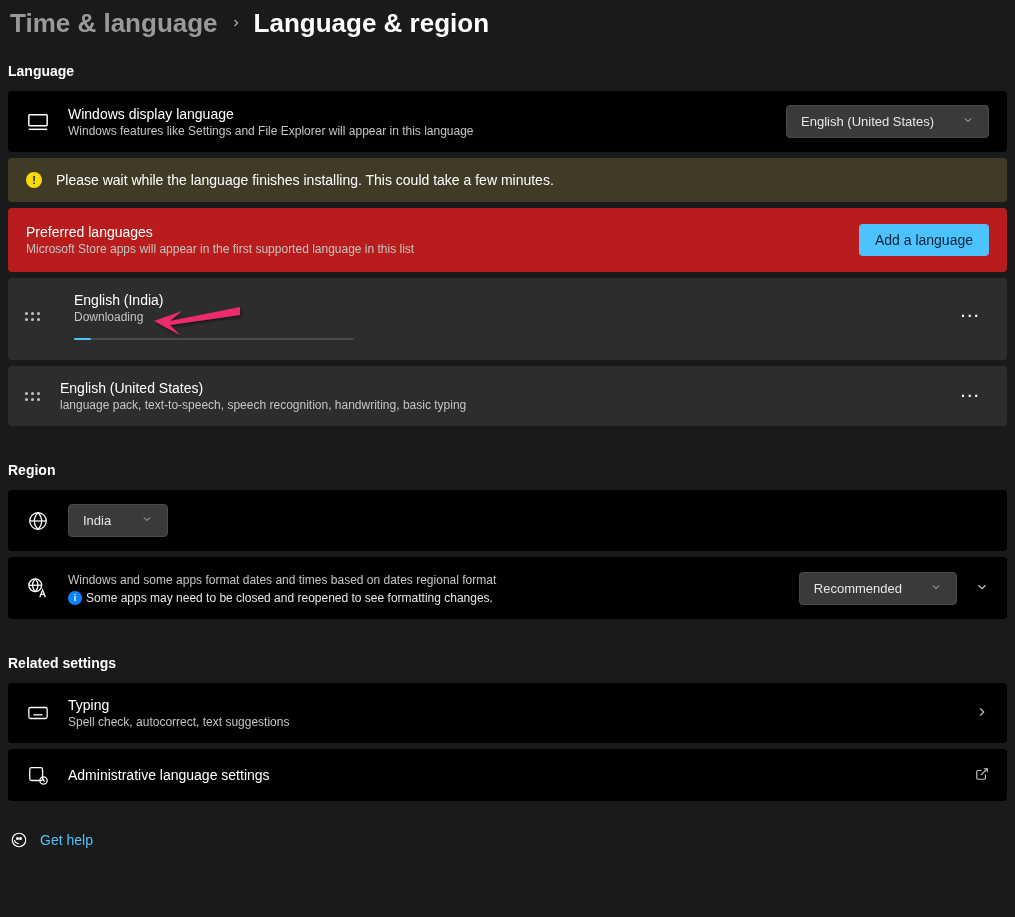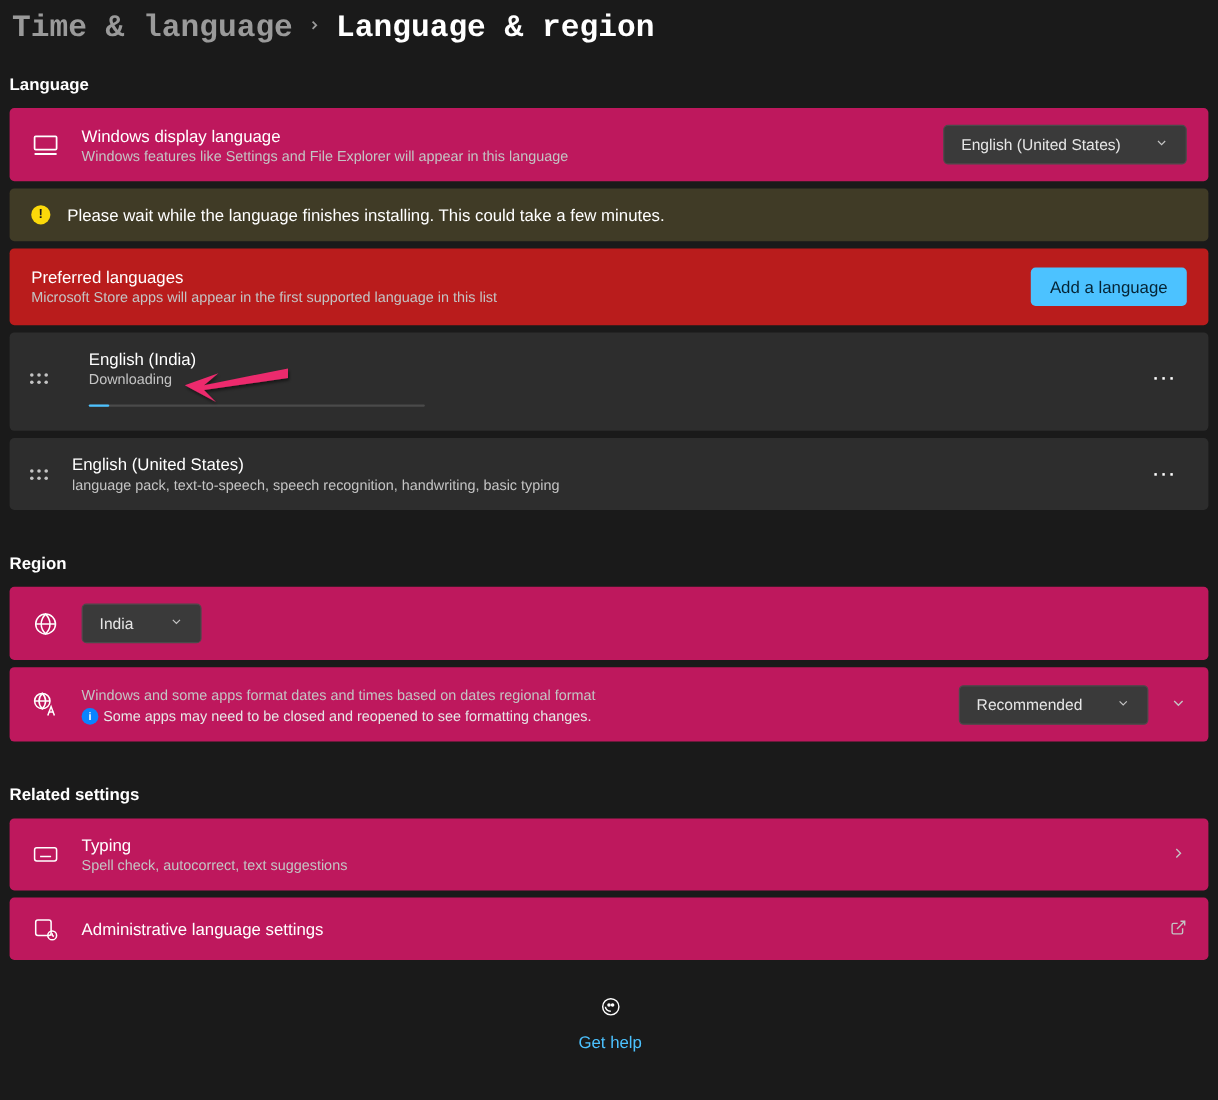--- a/index.html
+++ b/index.html
@@ -12,21 +12,20 @@
     height: 917px;
     overflow: hidden;
     padding: 8px;
   }
   .breadcrumb {
     display: flex;
     align-items: center;
     gap: 12px;
     margin-bottom: 24px;
     padding-left: 2px;
-    font-family: Liberation Mono, monospace;
   }
   .breadcrumb-parent {
     font-size: 26px;
     font-weight: 600;
     color: #9a9a9a;
   }
   .breadcrumb-sep {
     font-size: 18px;
     color: #9a9a9a;
   }
@@ -35,21 +34,21 @@
     font-weight: 600;
     color: #ffffff;
   }
   .section-label {
     font-size: 14px;
     font-weight: 600;
     color: #ffffff;
     margin: 0 0 12px 0;
   }
   .card {
-    background: #be185d;
+    background: #000000;
     border-radius: 4px;
     padding: 14px 18px;
     margin-bottom: 6px;
     display: flex;
     align-items: center;
     gap: 18px;
   }
   .icon-slot {
     width: 24px;
     height: 24px;
@@ -204,21 +203,20 @@
     font-size: 12px;
     color: #e6e6e6;
     margin-top: 4px;
   }
   .help-link {
     display: flex;
     align-items: center;
     gap: 12px;
     margin-top: 30px;
     padding-left: 2px;
-    flex-direction: column;
   }
   .help-link a {
     color: #4cc2ff;
     text-decoration: none;
     font-size: 14px;
   }
 
   .annot-arrow {
     position: absolute;
     left: 150px;

